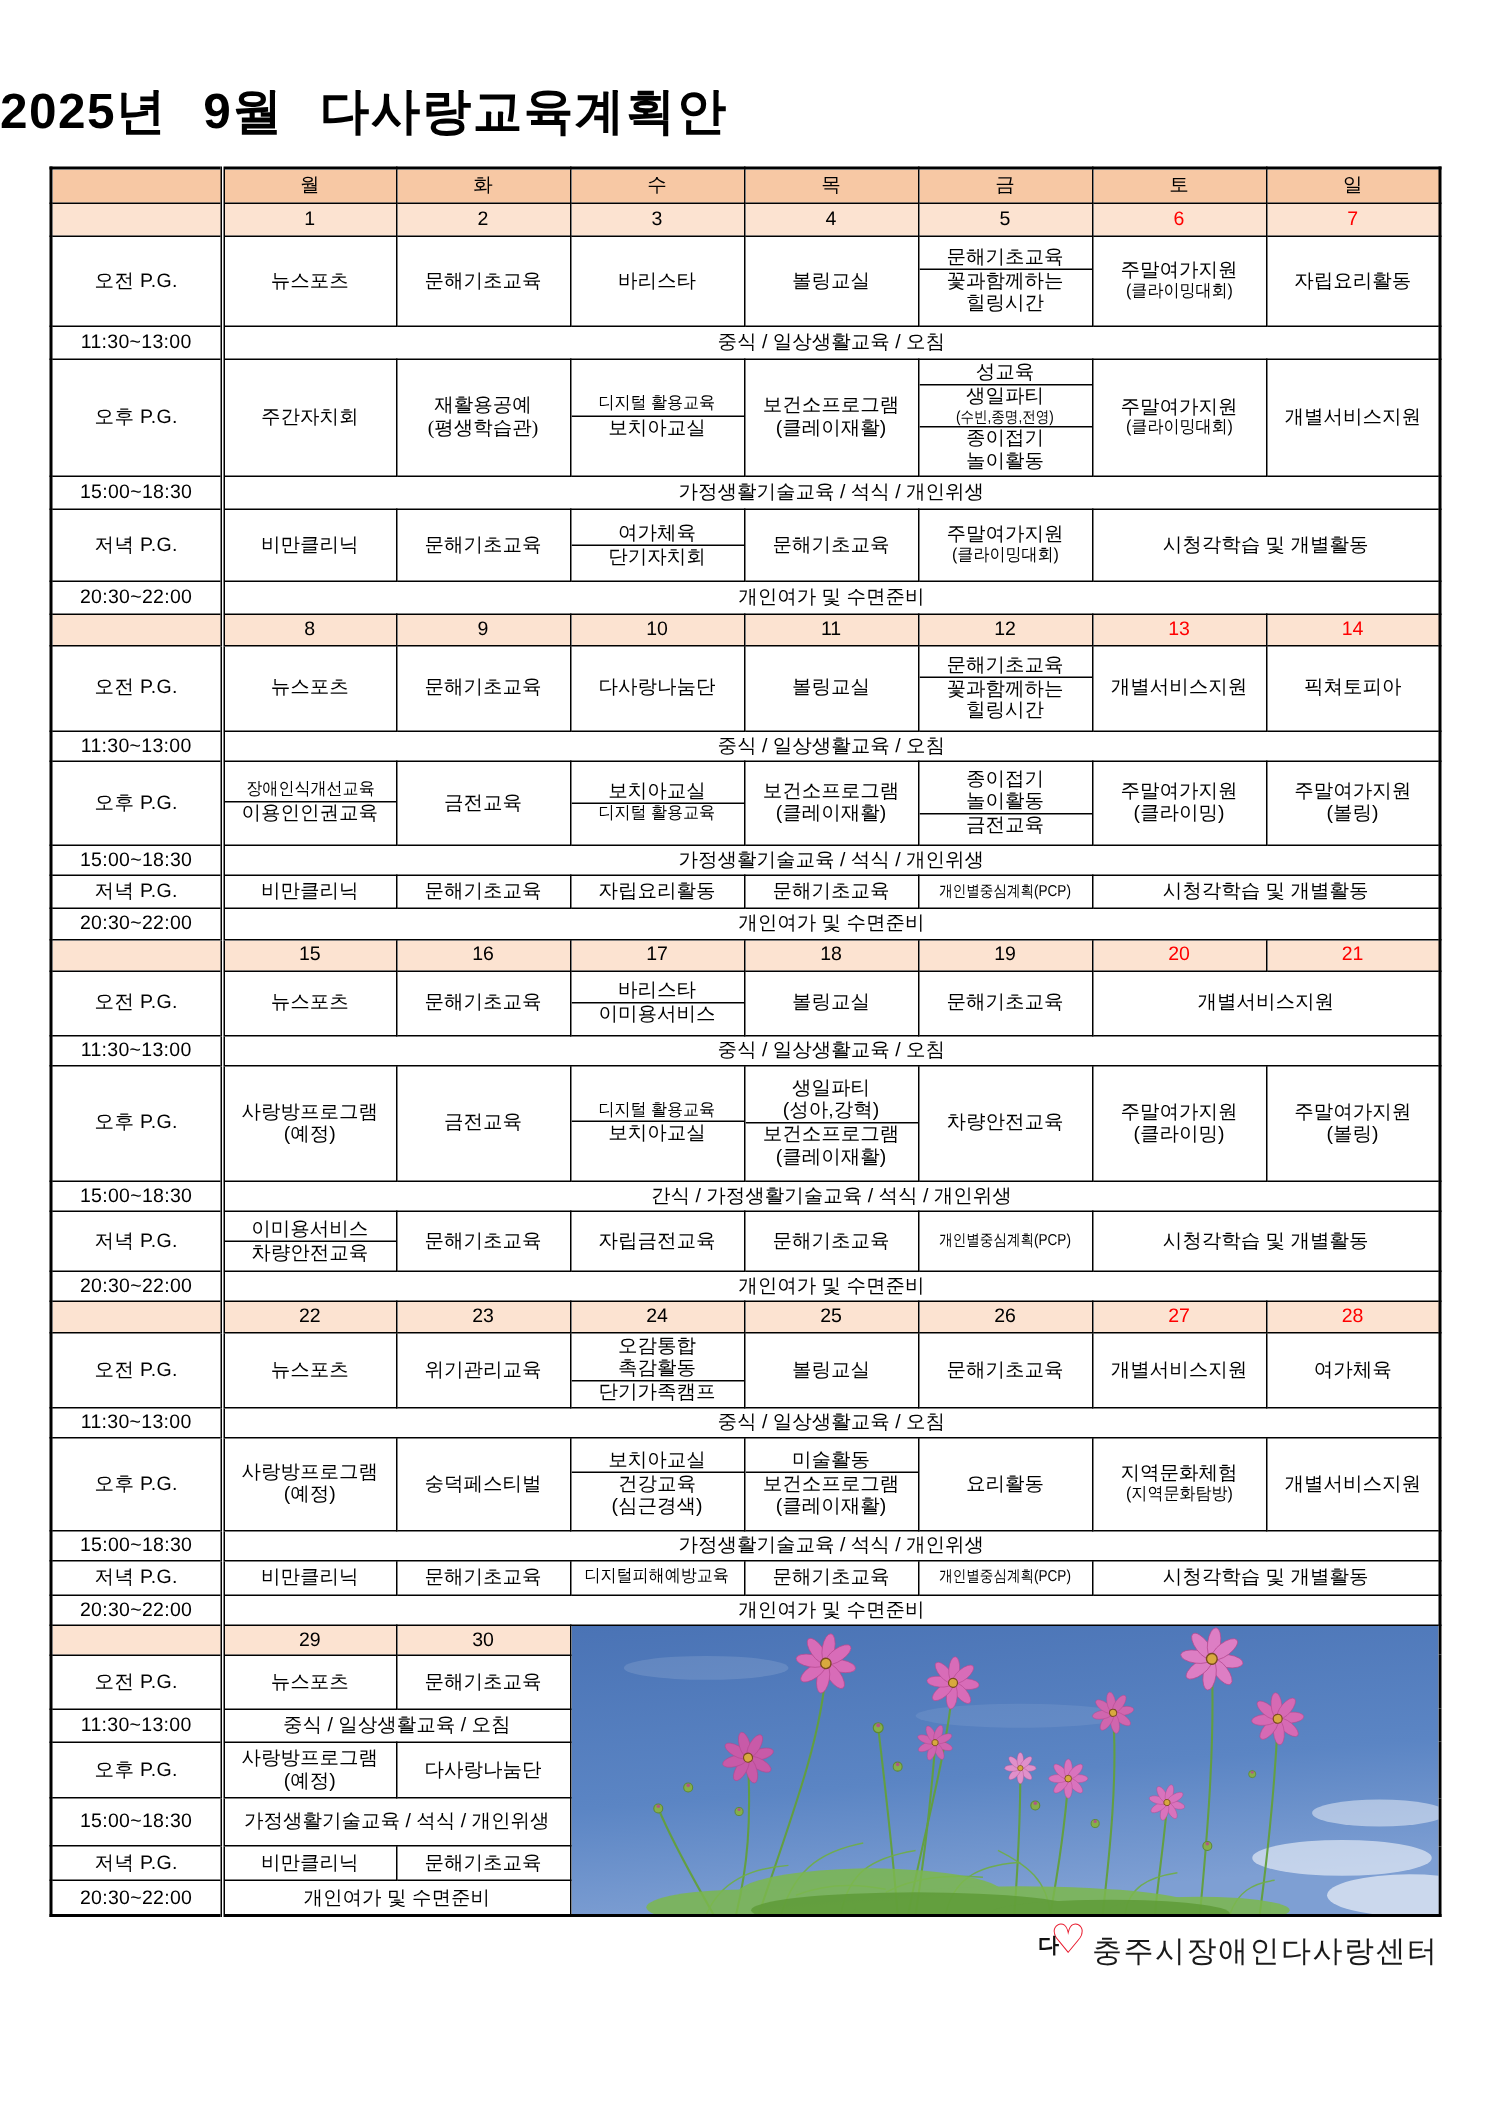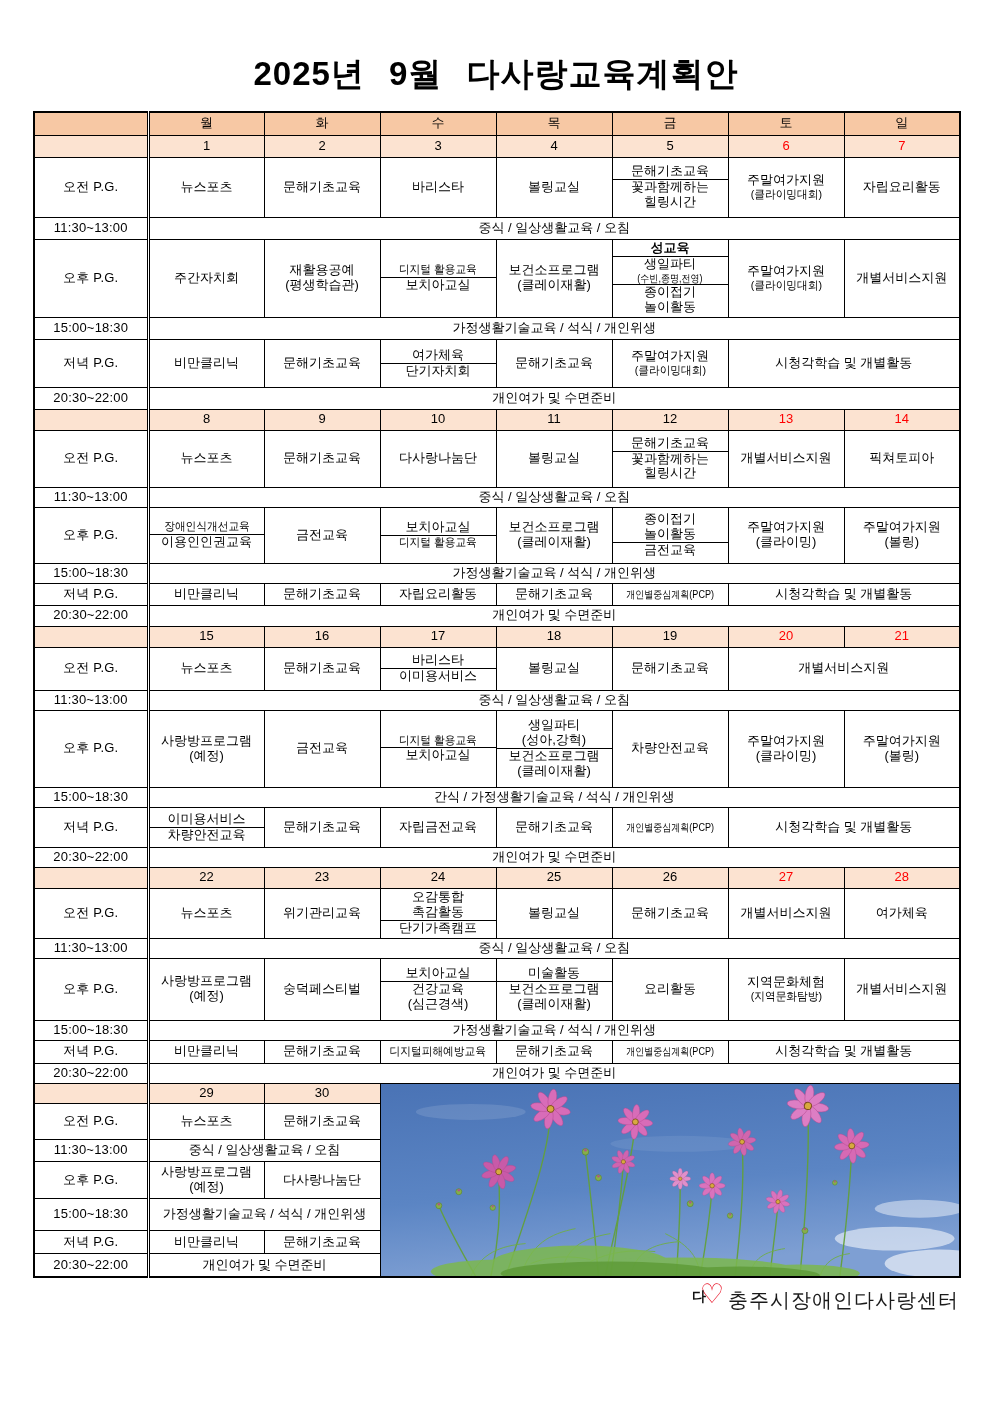--- a/index.html
+++ b/index.html
@@ -4,21 +4,21 @@
 <style>
   * { box-sizing: border-box; }
   body { margin: 0; background: #ffffff; }
   .page {
     width: 992px; height: 1403px; background: #ffffff; position: relative;
     font-family: "Liberation Sans", "DejaVu Sans", sans-serif; color: #000;
     overflow: hidden;
   }
   .title {
     margin: 0; padding-top: 52px; padding-bottom: 14px;
-    text-align: center; font-size: 33px; font-weight: bold;
+    text-align: left; font-size: 33px; font-weight: bold;
     letter-spacing: 1px; word-spacing: 14px; color: #000;
   }
   table.schedule {
     border-collapse: collapse; table-layout: fixed;
     margin-left: 33px; width: 926px;
     border: 2px solid #000;
   }
   table.schedule td {
     border: 1px solid #000; padding: 0; text-align: center;
     vertical-align: middle; font-size: 13px; line-height: 1.15;
@@ -150,21 +150,21 @@
           <td class="lc lbl">오후 P.G.</td>
           <td>
             <div class="stack">
               <div class="part" style="flex-grow: 1;">
                 <div class="ln">주간자치회</div>
               </div>
             </div>
           </td>
           <td>
             <div class="stack">
-              <div class="part" style="flex-grow: 2;">
+              <div class="part" style="flex-grow: 2; font-family: Liberation Serif, serif;">
                 <div class="ln">재활용공예</div>
                 <div class="ln">(평생학습관)</div>
               </div>
             </div>
           </td>
           <td>
             <div class="stack">
               <div class="part" style="flex-grow: 1;">
                 <div class="ln s">디지털 활용교육</div>
               </div>
@@ -176,21 +176,21 @@
           <td>
             <div class="stack">
               <div class="part" style="flex-grow: 2;">
                 <div class="ln">보건소프로그램</div>
                 <div class="ln">(클레이재활)</div>
               </div>
             </div>
           </td>
           <td>
             <div class="stack">
-              <div class="part" style="flex-grow: 1; font-weight: bold;">
+              <div class="part" style="flex-grow: 1;">
                 <div class="ln">성교육</div>
               </div>
               <div class="part pb" style="flex-grow: 2;">
                 <div class="ln">생일파티</div>
                 <div class="ln xs">(수빈,종명,전영)</div>
               </div>
               <div class="part pb" style="flex-grow: 2;">
                 <div class="ln">종이접기</div>
                 <div class="ln">놀이활동</div>
               </div>

